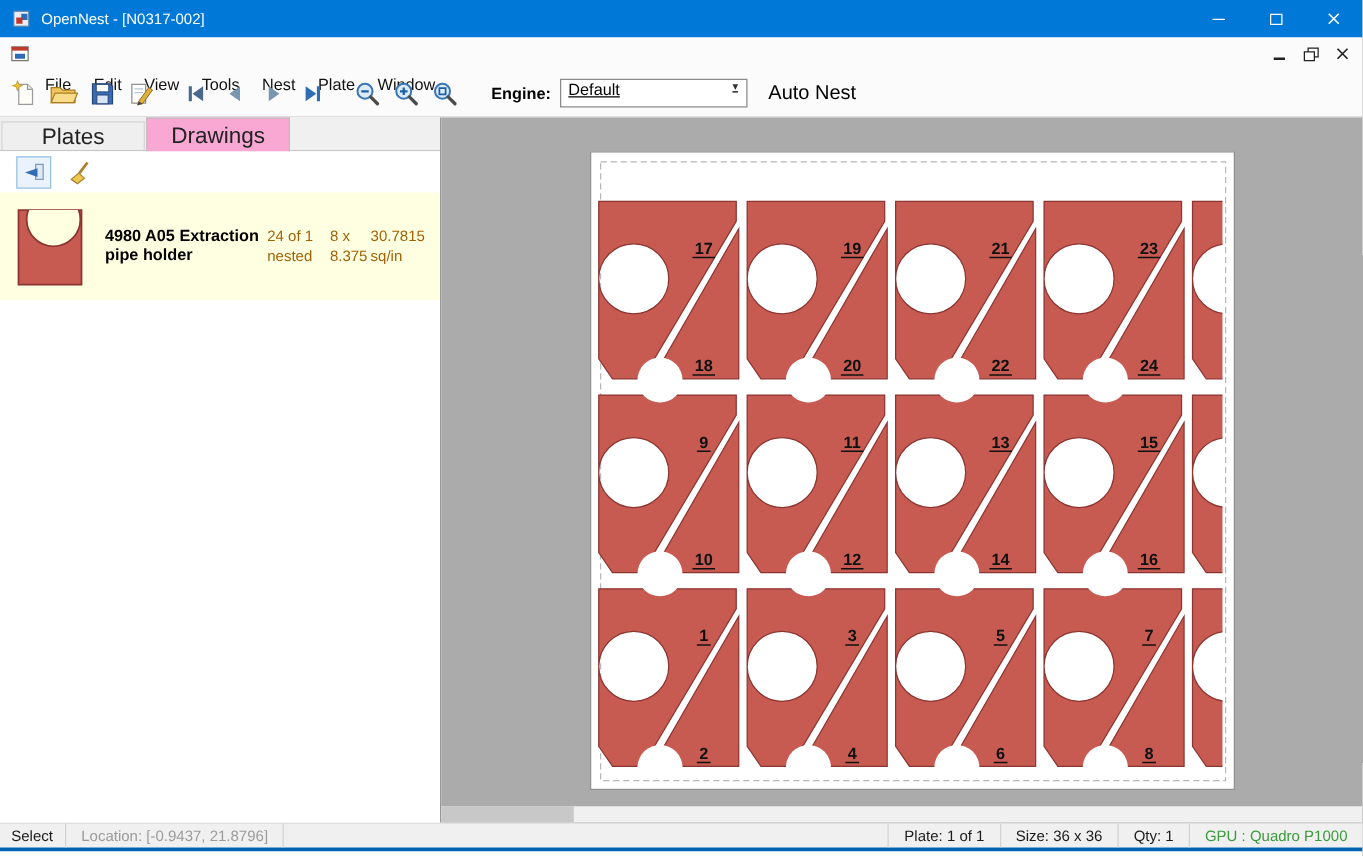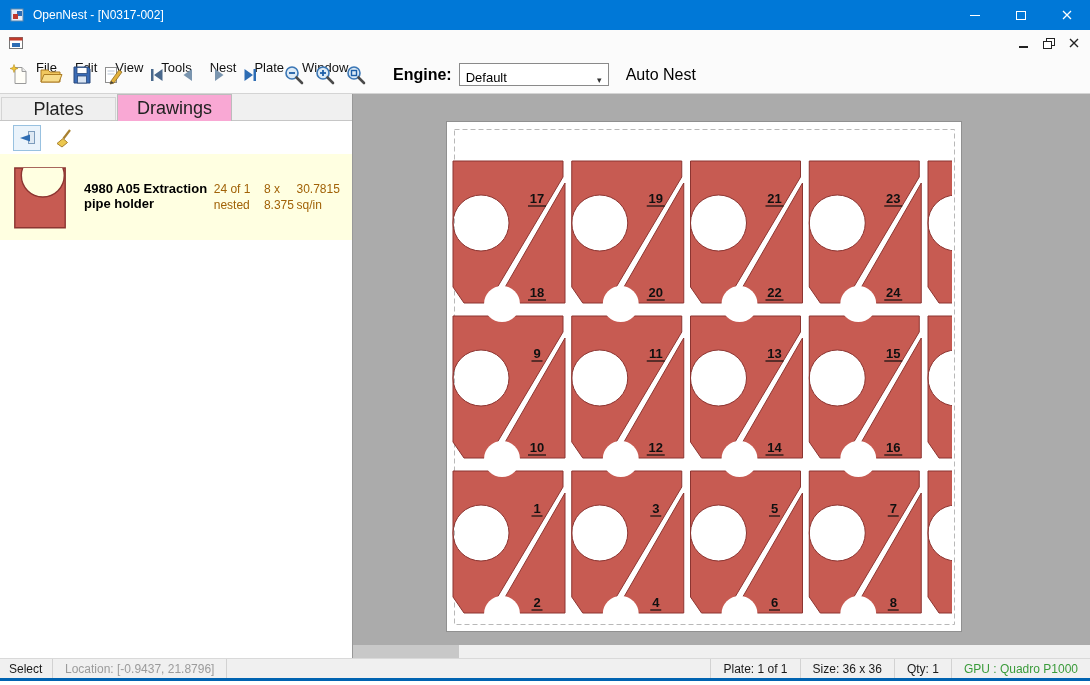--- a/index.html
+++ b/index.html
@@ -20,22 +20,22 @@
   .mdi-doc { display:flex; margin-right:3px; }
   #menu-items { display:flex;margin-top:48px; }
   .menu-item { padding:4px 9px; color:#111; }
   .mdi-controls { margin-left:auto; display:flex; align-items:center; padding-right:4px; }
   .mdi-btn { width:25px; height:22px; display:flex; align-items:center; justify-content:center; }
 
   
   .toolbar { height:38px; background:#fbfbfb; border-bottom:1px solid #d4d4d4; display:flex; align-items:center; padding-left:4px; }
   .tb-btn { width:31px; height:31px; display:flex; align-items:center; justify-content:center; }
   .tb-group-sep { width:13px; }
-  .engine-label { font-weight:bold; font-size:16px; margin:0 7px 0 22px; }
-  .combo { width:150px; height:23px; background:#fff; border:1px solid #8a8a8a; display:flex; align-items:flex-end; }
+  .engine-label { font-weight:bold; font-size:13px; margin:0 7px 0 22px; }
+  .combo { width:150px; height:23px; background:#fff; border:1px solid #8a8a8a; display:flex; align-items:flex-start;text-decoration:underline; }
   .combo-text { flex:1; padding-left:6px; font-size:13px; }
   .combo-arrow { width:17px; text-align:center; font-size:9px; color:#333; }
   .auto-nest { font-size:16px; margin-left:17px; }
 
   
   .body-row { display:flex; height:564px; }
 
   .sidebar { width:353px; background:#fff; border-right:1px solid #989898; display:flex; flex-direction:column; }
   .tabstrip { height:27px; background:#f0f0f0; display:flex; align-items:flex-end; padding-left:1px; border-bottom:1px solid #c6c6c6; }
   .tab { width:115px; text-align:center; font-size:18px; height:23px; line-height:23px; background:#efefef; border:1px solid #d4d4d4; border-bottom:none; color:#222; margin-right:1px;margin-top:8px; }
@@ -43,21 +43,21 @@
   .panel-tools { height:33px; display:flex; align-items:center; gap:9px; padding-left:13px; background:#fff; }
   .ptool { width:28px; height:26px; display:flex; align-items:center; justify-content:center; }
   .ptool.boxed { border:1px solid #98c1e0; background:#eaf3fb; }
   .drawing-item { background:var(--item-bg,#FFFFE1); display:flex; padding:7px 8px 7px 12px; gap:14px; align-items:center; min-height:86px; }
   .thumb-wrap { width:58px; height:72px; flex:none; display:flex; align-items:center; }
   .d-info { display:flex; flex-direction:row; }
   .d-title { font-size:13px; font-weight:bold; color:#000; margin-bottom:3px; }
   .d-line { font-size:12px; color:#a16207; line-height:16px; }
 
   .canvas { flex:1; position:relative; background:#ababab; overflow:hidden; }
-  .plate { position:absolute; left:93px; top:27px; width:516px; height:511px; background:#fff; border:1px solid #909090; }
+  .plate { position:absolute; left:119px; top:27px; width:516px; height:511px; background:#fff; border:1px solid #909090; }
   #plate-svg { position:absolute; left:0; top:0; }
   #plate-svg .part { fill:var(--part-fill,#C75B52); stroke:var(--part-stroke,#8C3531); stroke-width:1; }
   .hscroll { position:absolute; left:0; bottom:0; width:100%; height:13px; background:#f0f0f0; }
   .hthumb { position:absolute; left:0; top:0; width:106px; height:13px; background:#c8c8c8; }
 
   
   .statusbar { height:20px; background:#f0f0f0; border-top:1px solid #d9d9d9; display:flex; align-items:center; font-size:12px; color:#1a1a1a; }
   .sb-mode { width:52px; padding-left:9px; }
   .sb-loc { border-left:1px solid #d2d2d2; border-right:1px solid #d2d2d2; color:#9b9b9b; padding:0 12px; height:100%; display:flex; align-items:center; }
   .sb-spacer { flex:1; }

